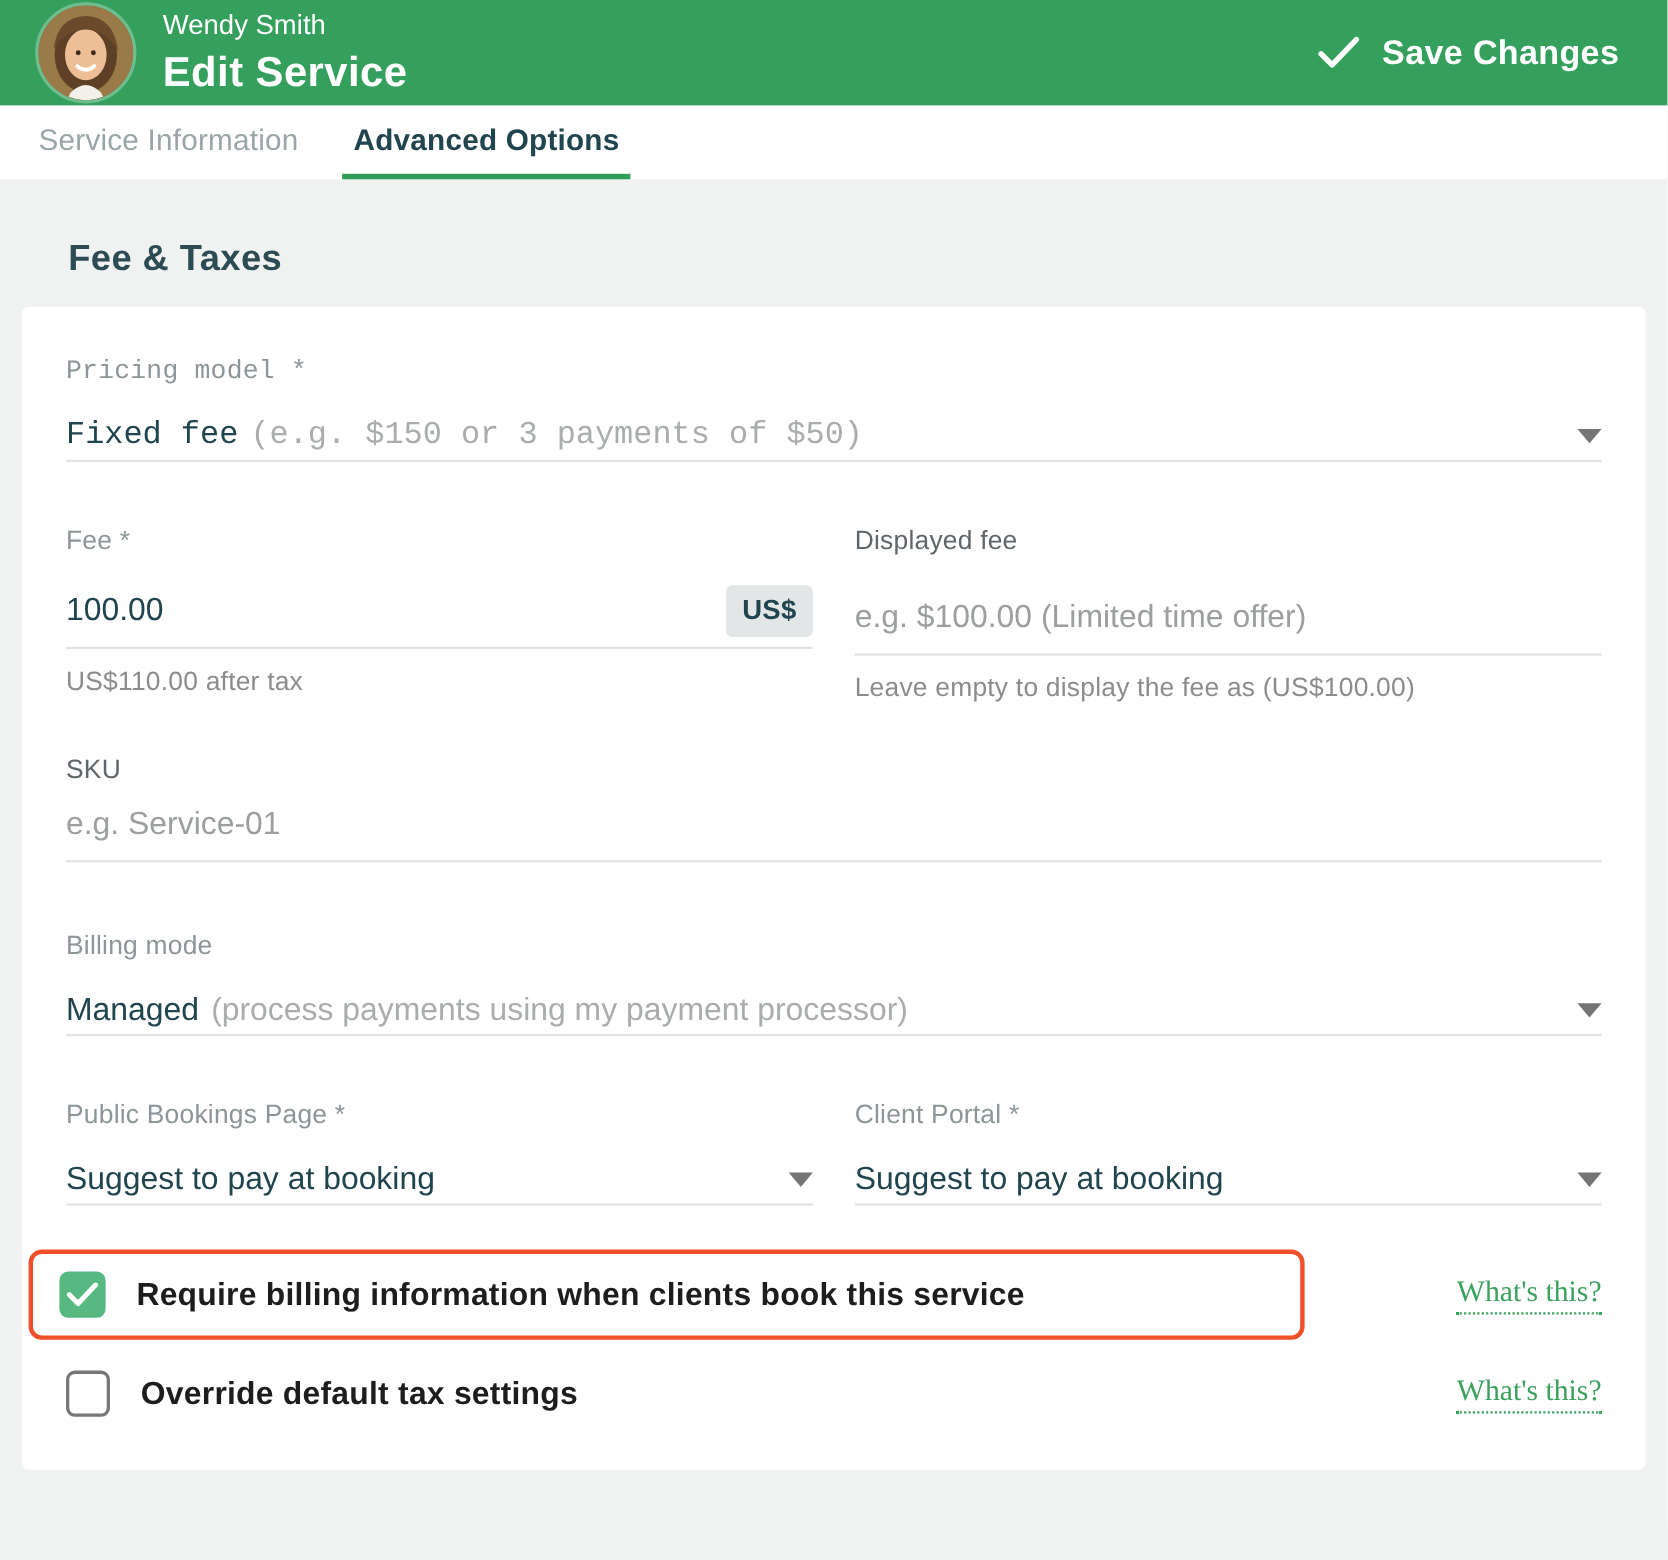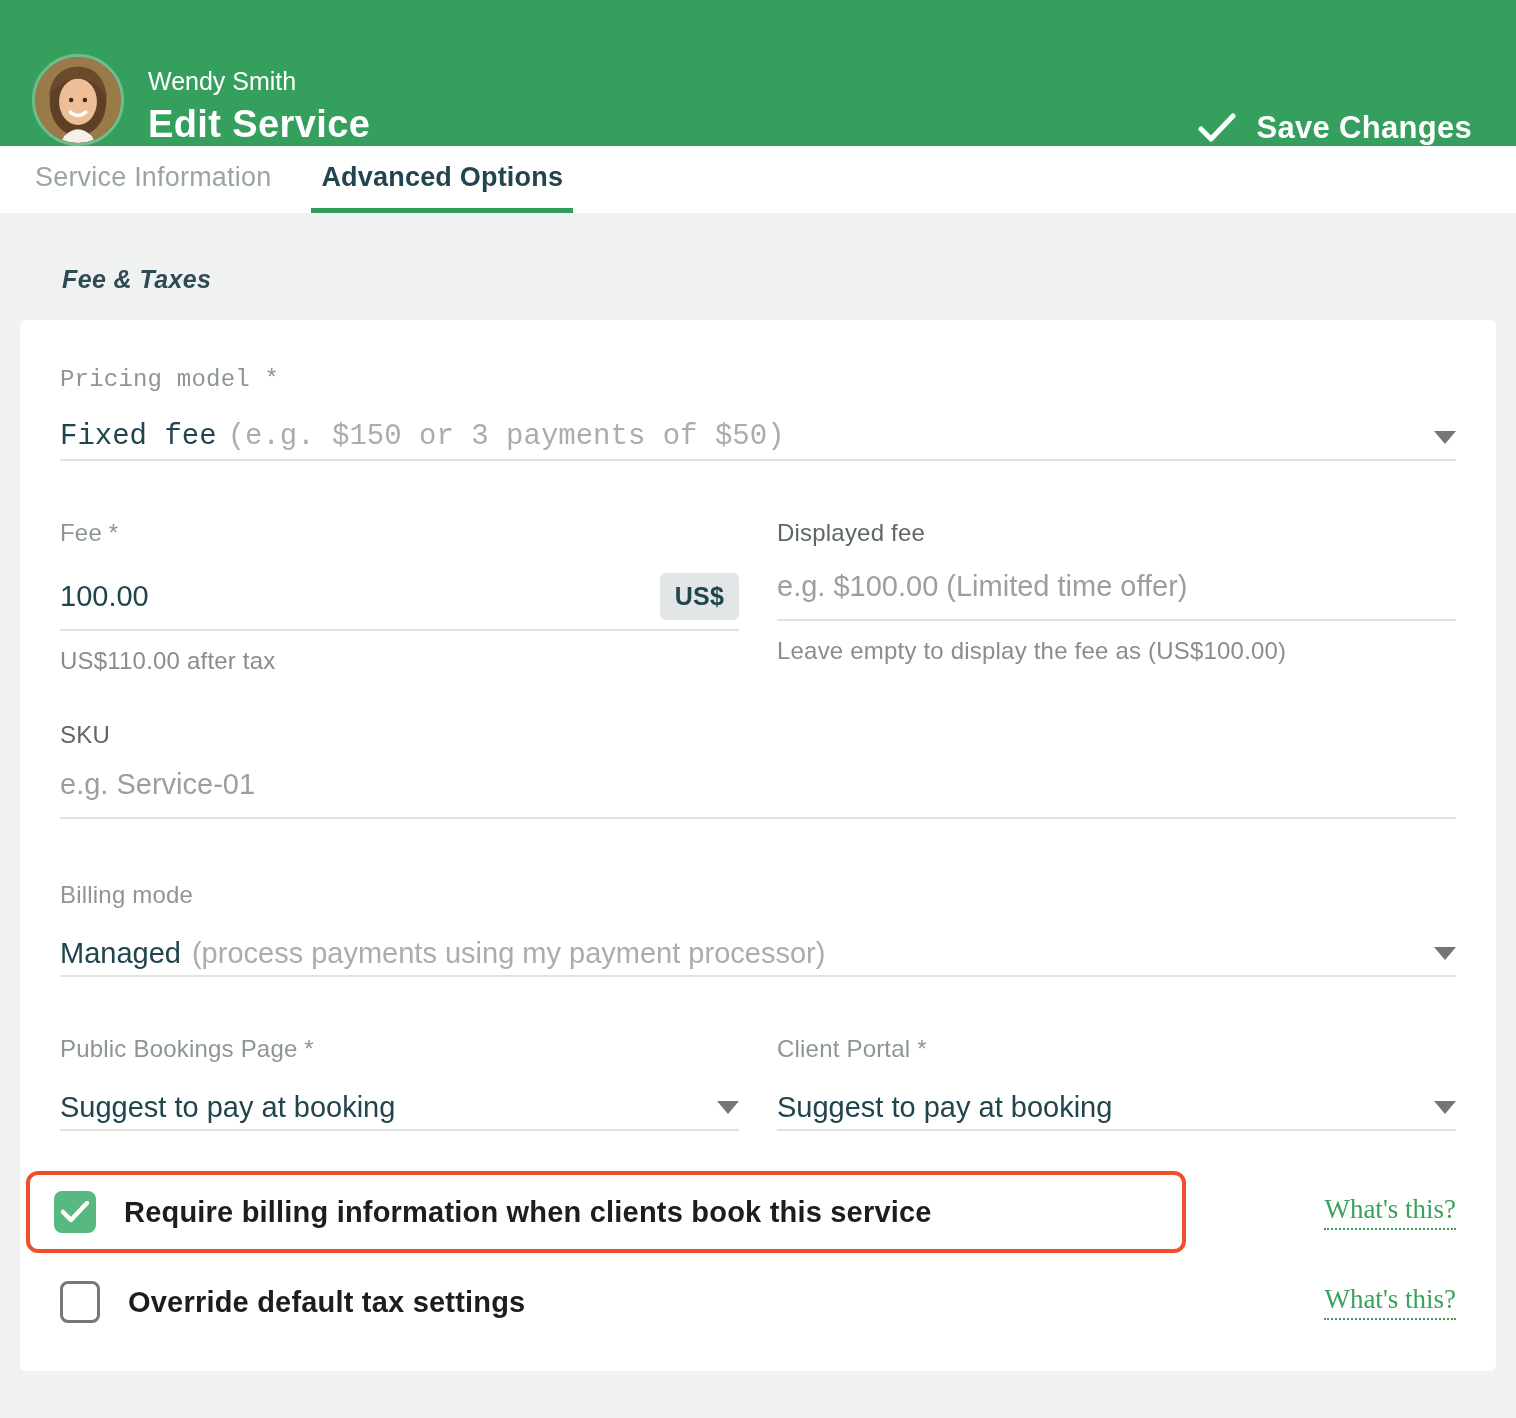--- a/index.html
+++ b/index.html
@@ -6,24 +6,24 @@
   html,body { width:1516px; height:1418px; }
   body {
     font-family: "Liberation Sans", sans-serif;
     background: #f0f2f2;
     overflow: hidden;
     -webkit-font-smoothing: antialiased;
   }
 
   
   .header {
-    height: 146px;
+    height: 96px;
     background: #35a05e;
     display: flex;
-    align-items: flex-end;
+    align-items: center;
     padding: 0 44px 0 32px;
   }
   .avatar {
     width: 92px; height: 92px;
     border-radius: 50%;
     border: 3px solid #6fbd8d;
     overflow: hidden;
     flex: 0 0 auto;
     background: #8a6a3f;
   }
@@ -59,25 +59,24 @@
   .tab.active {
     color: #21454e;
     font-weight: 600;
     border-bottom-color: #2f9e5b;
   }
 
   
   .content { padding: 0 20px; }
   .section-title {
     margin: 52px 0 26px 42px;
-    font-size: 25px;
+    font-size: 33px;
     font-weight: 600;
     color: #2d4b52;
     letter-spacing: 0.4px;
-    font-style: italic;
   }
   .card {
     background: #ffffff;
     border-radius: 6px;
     padding: 46px 40px 30px 40px;
   }
 
   .field-label {
     font-size: 24px;
     color: #8d9598;
@@ -246,21 +245,21 @@
     <div class="two-col">
       <div>
         <div class="field-label">Fee *</div>
         <div class="input-row">
           <input class="text-input" type="text" value="100.00" style="">
           <span class="currency-chip">US$</span>
         </div>
         <div class="helper-text">US$110.00 after tax</div>
       </div>
       <div>
-        <div class="field-label dark" style="margin-bottom:16px">Displayed fee</div>
+        <div class="field-label dark" style="margin-bottom:32px">Displayed fee</div>
         <div class="input-row">
           <input class="text-input" type="text" placeholder="e.g. $100.00 (Limited time offer)" style="">
         </div>
         <div class="helper-text">Leave empty to display the fee as (US$100.00)</div>
       </div>
     </div>
 
     <div class="group-sku">
       <div class="field-label dark">SKU</div>
       <div class="input-row">

